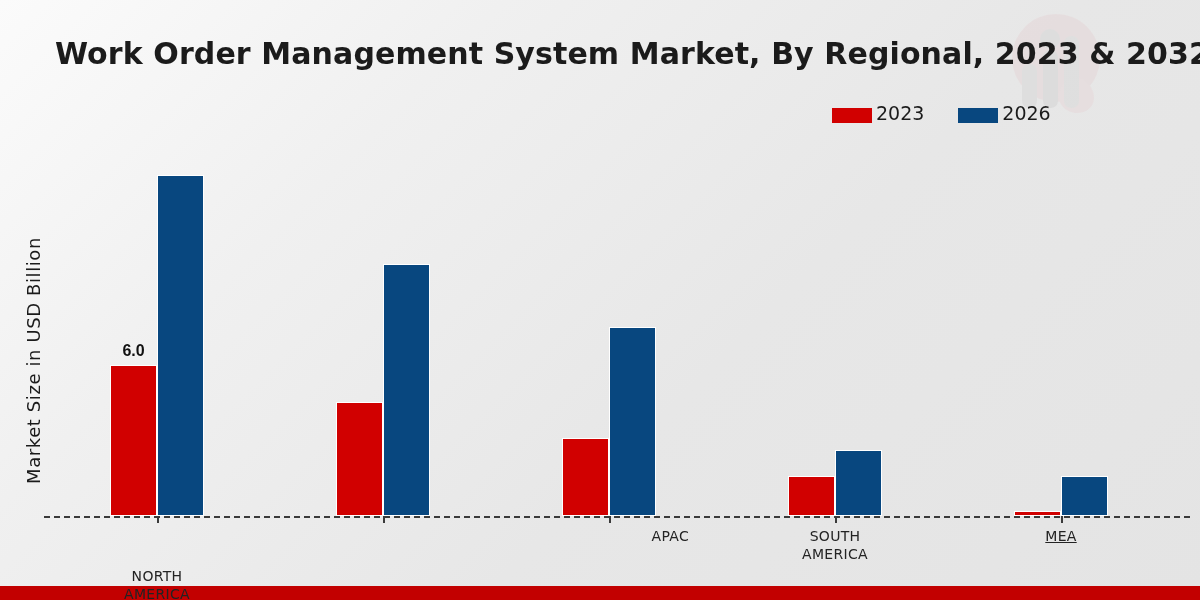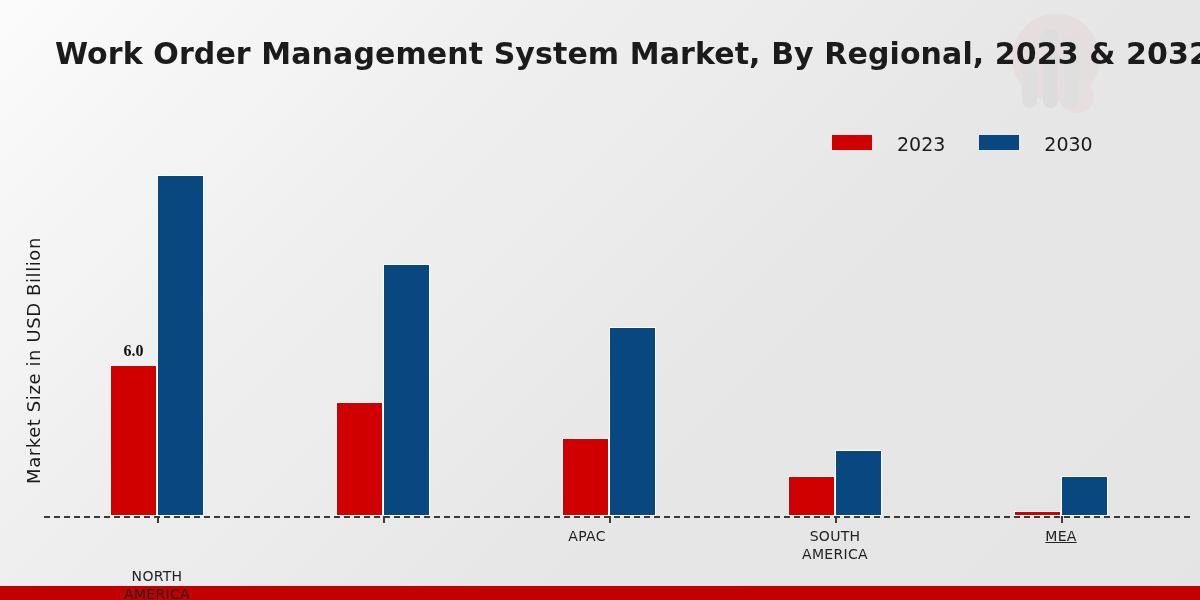--- a/index.html
+++ b/index.html
@@ -50,23 +50,22 @@
   #legend {
     position: absolute;
     left: 832px;
     top: 104px;
     display: flex;
     align-items: center;
     gap: 34px;
   }
   .legend-item {
     display: flex;
-    align-items: flex-start;
-    gap: 25px;
-    margin-top: 31px;
+    align-items: flex-end;
+    gap: 4px;
   }
   .legend-swatch {
     width: 40px;
     height: 15px;
     display: block;
   }
   .legend-label {
     font-family: "DejaVu Sans", sans-serif;
     font-size: 19px;
     color: #1b1b1b;
@@ -111,21 +110,21 @@
     position: absolute;
     bottom: 0;
     box-sizing: border-box;
     border: 1px solid #ffffff;
   }
   .bar.series-2023 { background: #d10000; }
   .bar.series-2032 { background: #08477f; }
 
   .bar-value {
     position: absolute;
-    font-family: Liberation Serif, serif;
+    font-family: Liberation Sans, sans-serif;
     font-size: 16px;
     font-weight: bold;
     color: #101010;
     text-align: center;
     white-space: nowrap;
   }
 
   .tick-mark {
     position: absolute;
     top: 516px;
@@ -174,21 +173,21 @@
 
   <div id="chart-title">Work Order Management System Market, By Regional, 2023 &amp; 2032</div>
 
   <div id="legend">
     <div class="legend-item">
       <span class="legend-swatch" style="background:#d10000"></span>
       <span class="legend-label">2023</span>
     </div>
     <div class="legend-item">
       <span class="legend-swatch" style="background:#08477f"></span>
-      <span class="legend-label">2030</span>
+      <span class="legend-label">2026</span>
     </div>
   </div>
 
   <div id="y-axis-title">Market Size in USD Billion</div>
 
   <div id="plot"></div>
 
   <div id="baseline"></div>
 
   <div id="bottom-bar"></div>
@@ -200,21 +199,21 @@
     <div class="cat-label" style="left: 77px; width: 160px; margin-top: 40px;">
       <span>NORTH</span>
       <span>AMERICA</span>
     </div>
     <div class="bar series-2023" style="left: 336px; width: 47px; height: 114px; top: 402px; bottom: auto; position: absolute; background: rgb(209, 0, 0);"></div>
     <div class="bar series-2032" style="left: 383px; width: 47px; height: 252px; top: 264px; bottom: auto; position: absolute; background: rgb(8, 71, 127);"></div>
     <div class="tick-mark" style="left: 383px;"></div>
     <div class="bar series-2023" style="left: 562px; width: 47px; height: 78px; top: 438px; bottom: auto; position: absolute; background: rgb(209, 0, 0);"></div>
     <div class="bar series-2032" style="left: 609px; width: 47px; height: 189px; top: 327px; bottom: auto; position: absolute; background: rgb(8, 71, 127);"></div>
     <div class="tick-mark" style="left: 609px;"></div>
-    <div class="cat-label" style="left: 507px; width: 160px;">
+    <div class="cat-label" style="left: 529px; width: 160px; text-align: right;">
       <span>APAC</span>
     </div>
     <div class="bar series-2023" style="left: 788px; width: 47px; height: 40px; top: 476px; bottom: auto; position: absolute; background: rgb(209, 0, 0);"></div>
     <div class="bar series-2032" style="left: 835px; width: 47px; height: 66px; top: 450px; bottom: auto; position: absolute; background: rgb(8, 71, 127);"></div>
     <div class="tick-mark" style="left: 835px;"></div>
     <div class="cat-label" style="left: 755px; width: 160px;">
       <span>SOUTH</span>
       <span>AMERICA</span>
     </div>
     <div class="bar series-2023" style="left: 1014px; width: 47px; height: 5px; top: 511px; bottom: auto; position: absolute; background: rgb(209, 0, 0);"></div>

